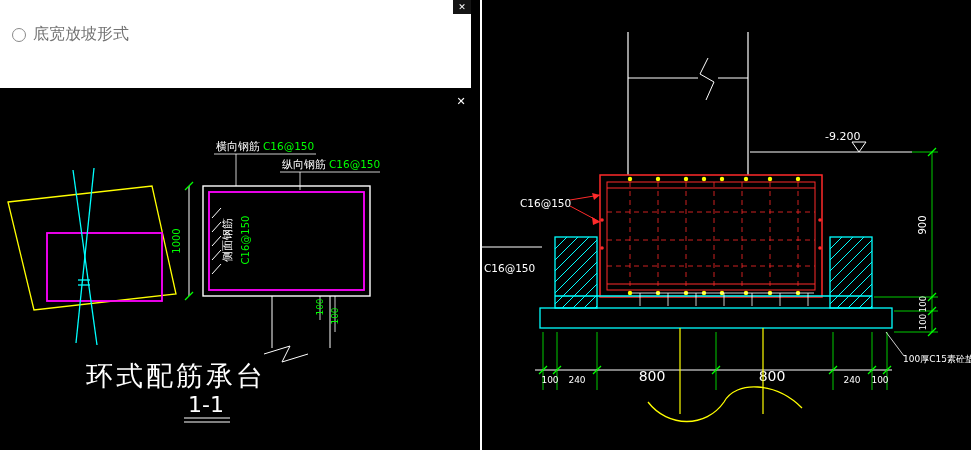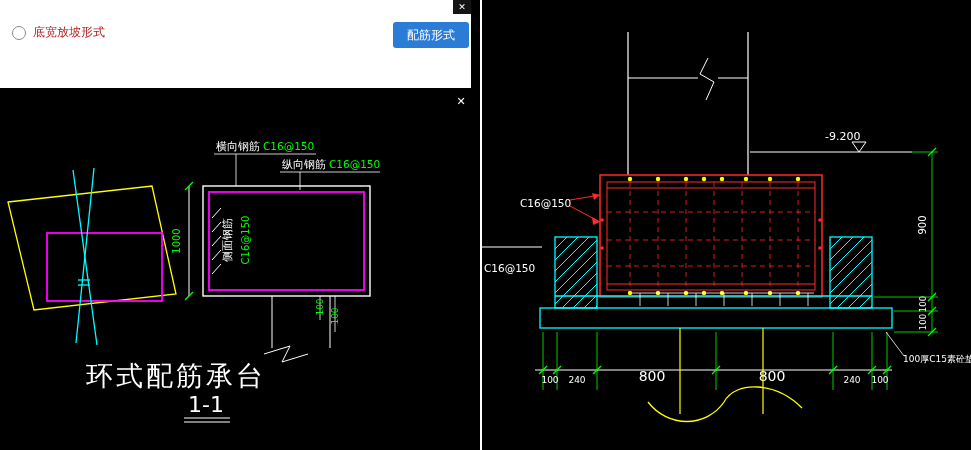--- a/index.html
+++ b/index.html
@@ -8,21 +8,21 @@
     background:#000;font-family:"DejaVu Sans","Liberation Sans",sans-serif;
   }
   .dialog{
     position:absolute;left:0;top:0;width:471px;height:88px;background:#ffffff;
   }
   .radio-row{position:absolute;left:12px;top:24px;display:flex;align-items:center;}
   .radio-circle{
     width:12px;height:12px;border:1px solid #8a8a8a;border-radius:50%;
     background:#fff;display:inline-block;margin-right:7px;
   }
-  .radio-label{font-size:12px;color:#b91c1c;}
+  .radio-label{font-size:16px;color:#737373;}
   .btn-primary{
     position:absolute;left:393px;top:22px;width:76px;height:26px;
     background:#2b7cd6;color:#fff;font-size:12px;border:none;border-radius:3px;
     display:flex;align-items:center;justify-content:center;cursor:pointer;
   }
   .dialog-close{
     position:absolute;left:453px;top:0;width:18px;height:14px;background:#141414;
     color:#fff;font-size:9px;display:flex;align-items:center;justify-content:center;cursor:pointer;
   }
   .panel-close{
@@ -43,21 +43,20 @@
   .tg{fill:#00ff00;stroke:none;}
 </style>
 </head>
 <body>
 
 <div class="dialog">
   <div class="radio-row">
     <span class="radio-circle"></span>
     <span class="radio-label">底宽放坡形式</span>
   </div>
-  <button class="btn-primary">配筋形式</button>
   <div class="dialog-close">✕</div>
 </div>
 
 <div class="panel-close">✕</div>
 
 <svg id="left-cad" width="471" height="360" viewBox="0 0 471 360">
 
   <g>
     <polygon class="y" stroke-width="1.3" points="8,112 152,96 176,204 34,220"></polygon>
     <rect class="m" stroke-width="1.8" x="47" y="143" width="115" height="68"></rect>

